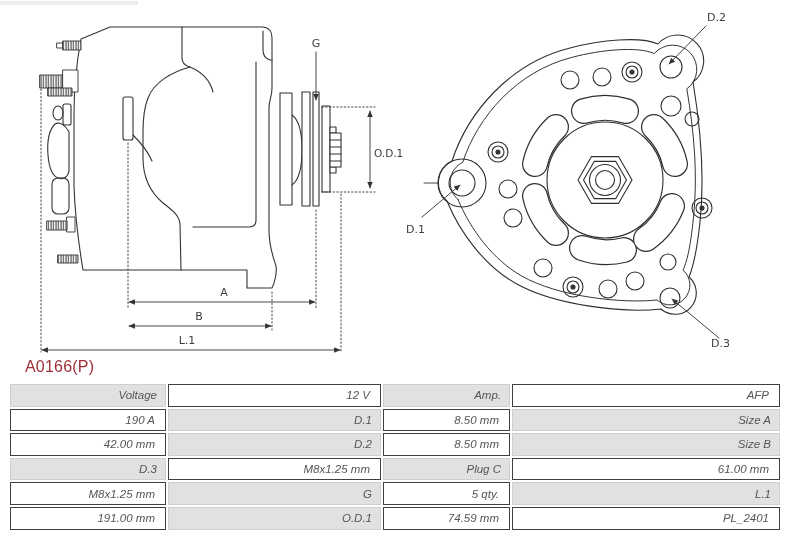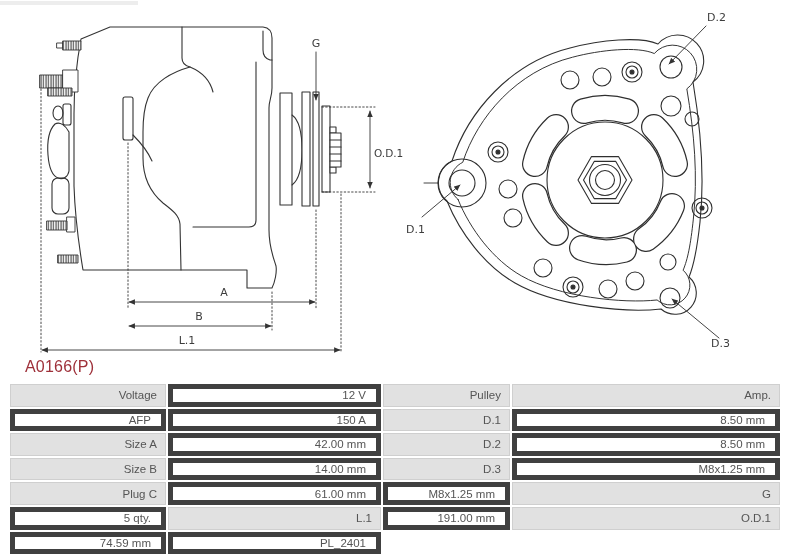--- a/index.html
+++ b/index.html
@@ -3,25 +3,25 @@
 <meta charset="utf-8">
 <style>
   html,body{margin:0;padding:0;background:#fff;}
   .canvas{position:relative;width:790px;height:555px;background:#fff;overflow:hidden;
           font-family:"Liberation Sans",sans-serif;}
   .watermark{position:absolute;left:0;top:1px;width:138px;height:4px;background:#ededed;}
   .drawing{position:absolute;left:0;top:0;width:790px;height:358px;}
   .part-title{position:absolute;left:9px;top:358px;font-size:16px;font-weight:500;
               letter-spacing:.2px;color:#9e3039;margin-left:16px;}
   .spec-table{position:absolute;left:10px;top:384px;width:770px;display:grid;
-              grid-template-columns:156px 213px 127px 268px;grid-auto-rows:22.6px;gap:2px;}
+              grid-template-columns:156px 213px 127px 268px;grid-auto-rows:22.6px;gap:2px;font-style:italic;}
   .cell{display:flex;align-items:center;justify-content:flex-end;font-size:11.5px;color:#555;
         white-space:nowrap;box-sizing:border-box;}
   .lbl{background:#e1e1e1;border:1px solid #cfcfcf;padding-right:8px;}
-  .val{background:#fff;border:5px solid #404040;padding-right:10px;}
+  .val{background:#fff;border:1px solid #404040;padding-right:10px;}
   svg text{font-family:"DejaVu Sans","Liberation Sans",sans-serif;font-size:11px;fill:#3d3d3d;}
   svg .small{font-size:10.5px;}
 </style>
 </head>
 <body>
 
 <div class="canvas">
 
   <div class="watermark"></div>
 
@@ -216,35 +216,33 @@
       </g>
     </g>
   </svg>
 
   <div class="part-title">A0166(P)</div>
 
   <div class="spec-table">
 
     <div class="cell lbl">Voltage</div>
     <div class="cell val">12 V</div>
-    <div class="cell lbl">Pulley</div>
     <div class="cell lbl">Amp.</div>
 
     <div class="cell val">AFP</div>
-    <div class="cell val">150 A</div>
+    <div class="cell val">190 A</div>
     <div class="cell lbl">D.1</div>
     <div class="cell val">8.50 mm</div>
 
     <div class="cell lbl">Size A</div>
     <div class="cell val">42.00 mm</div>
     <div class="cell lbl">D.2</div>
     <div class="cell val">8.50 mm</div>
 
     <div class="cell lbl">Size B</div>
-    <div class="cell val">14.00 mm</div>
     <div class="cell lbl">D.3</div>
     <div class="cell val">M8x1.25 mm</div>
 
     <div class="cell lbl">Plug C</div>
     <div class="cell val">61.00 mm</div>
     <div class="cell val">M8x1.25 mm</div>
 
     <div class="cell lbl">G</div>
     <div class="cell val">5 qty.</div>
     <div class="cell lbl">L.1</div>

